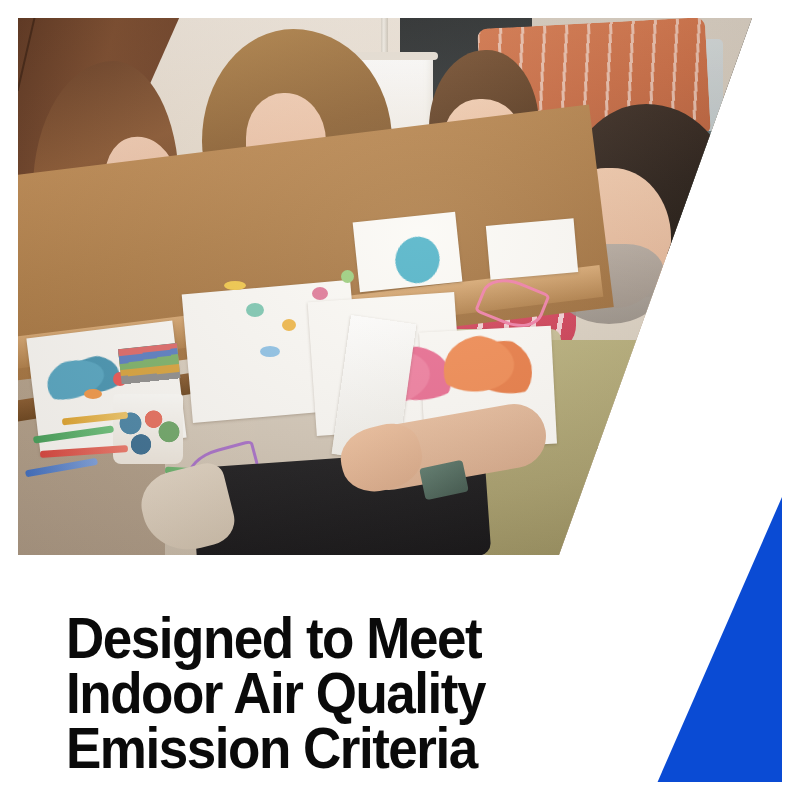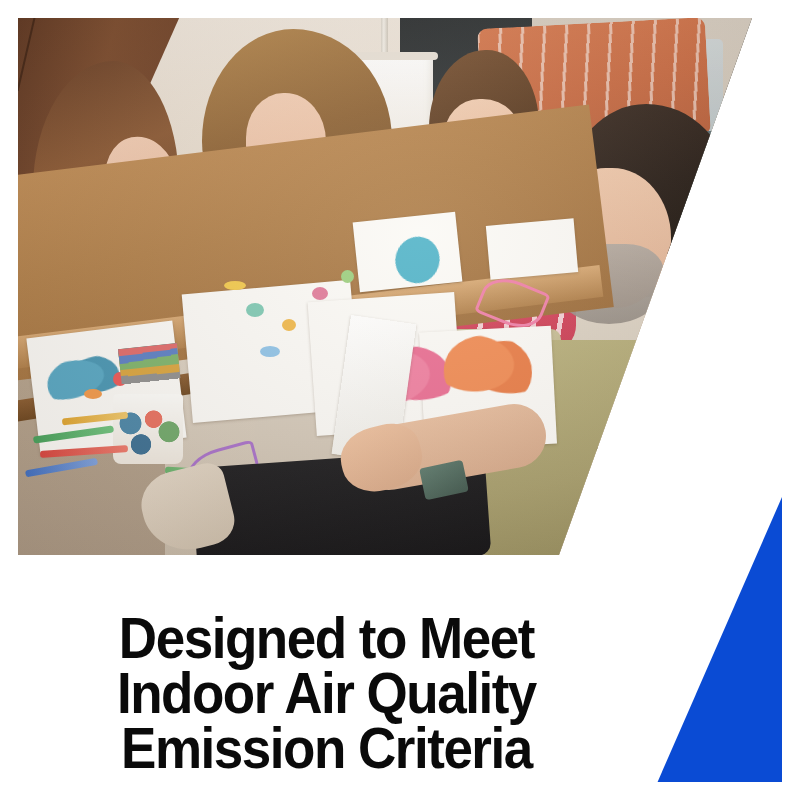--- a/index.html
+++ b/index.html
@@ -12,21 +12,20 @@
     font-family: "Liberation Sans", sans-serif;
     -webkit-font-smoothing: antialiased;
   }
 
   .poster {
     position: relative;
     width: 800px;
     height: 800px;
     background: #ffffff;
     overflow: hidden;
-    text-align: center;
   }
 
   
   .photo-panel {
     position: absolute;
     left: 18px;
     top: 18px;
     width: 734px;       
     height: 537px;      
     overflow: hidden;

